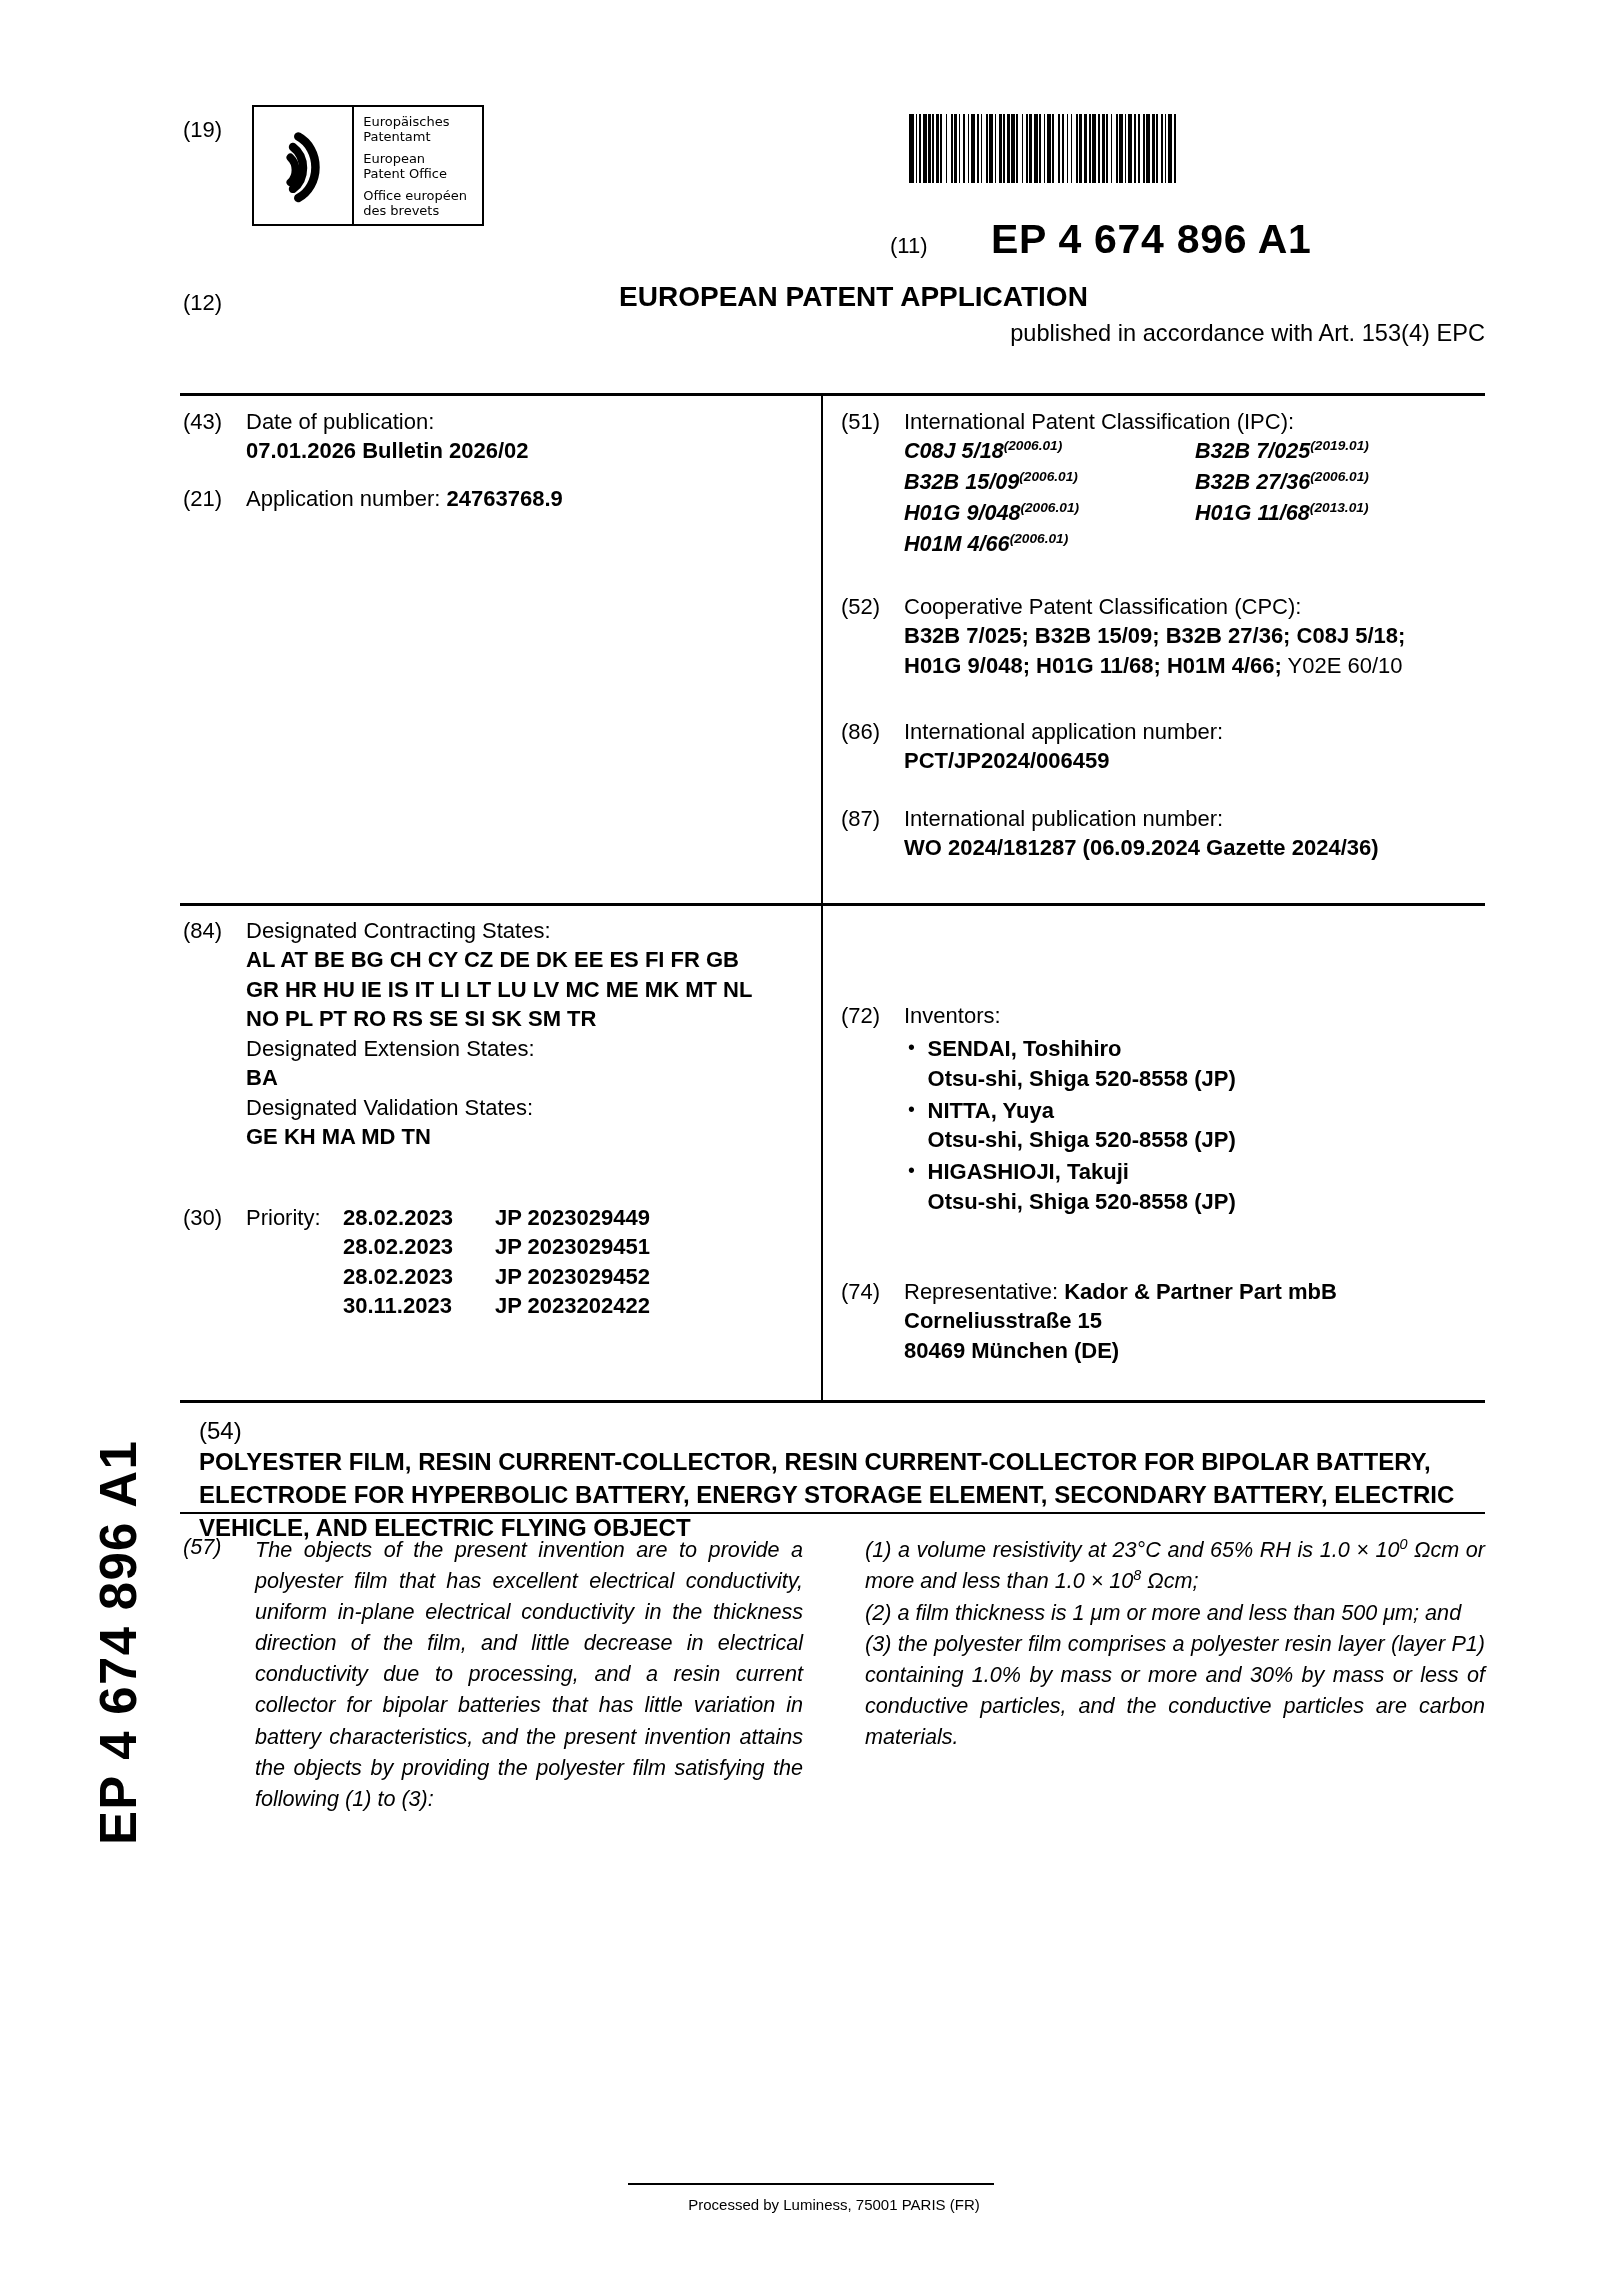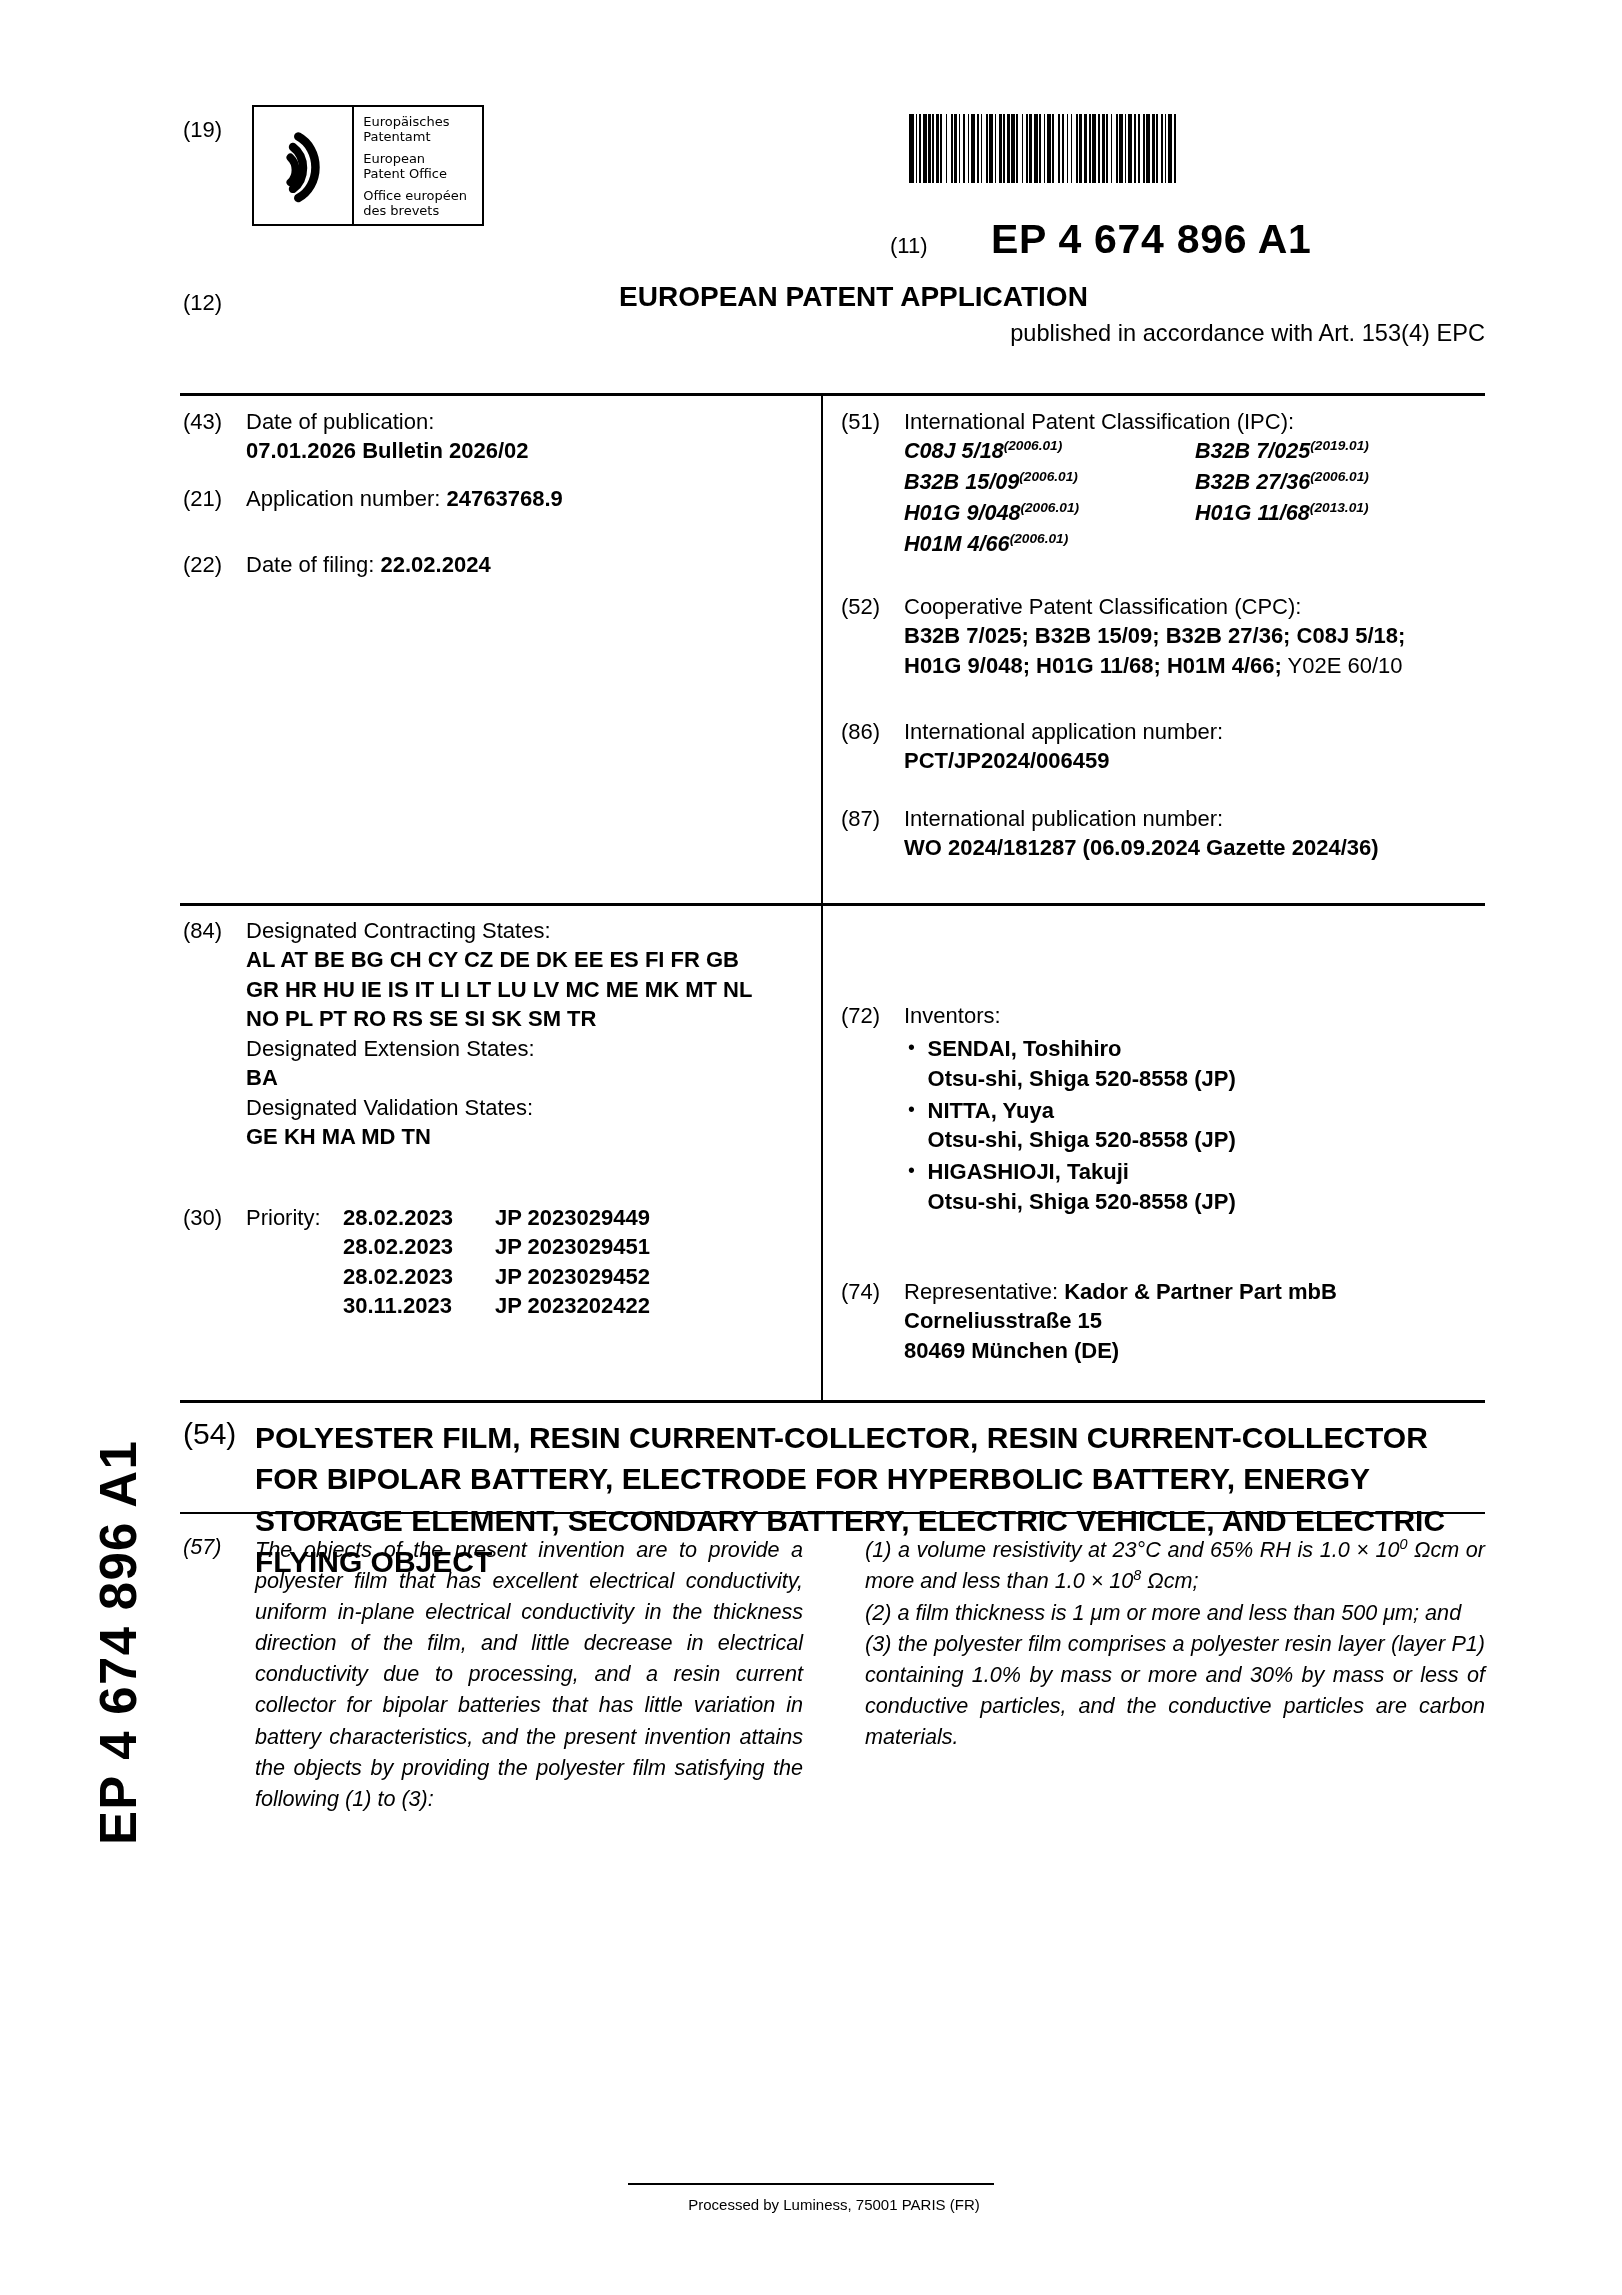--- a/index.html
+++ b/index.html
@@ -196,25 +196,26 @@
     font-size: 19.6px;
   }
   .prio-row { display: flex; }
   .prio-row .pd { width: 152px; font-weight: bold; flex: none;}
   .prio-row .pn { font-weight: bold; }
   .prio-label { width: 97px; flex: none; }
 
   
   .inv-title {
     position: absolute;
-    left: 183px;
+    left: 199px;
     top: 1417px;
     width: 1302px;
     display: flex;
-    font-size: 30px;
+    font-size: 24px;
+    flex-direction: column;
   }
   .inv-title .tag { width: 72px; flex: none; }
   .inv-title .body {
     flex: 1;
     font-weight: bold;
     line-height: 1.38;
   }
 
   
   .abstract {
@@ -445,27 +446,20 @@
   </div>
 
   <div class="field" style="left:183px; top:484px; width:615px;">
     <span class="tag">(21)</span>
     <span class="body">
       <span>Application number:</span>
       <span class="b">24763768.9</span>
     </span>
   </div>
 
-  <div class="field" style="left:183px; top:550px; width:615px;">
-    <span class="tag">(22)</span>
-    <span class="body">
-      <span>Date of filing:</span>
-      <span class="b">22.02.2024</span>
-    </span>
-  </div>
 
   <div class="field" style="left:841px; top:407px; width:645px;">
     <span class="tag">(51)</span>
     <span class="body">
       <span>International Patent Classification (IPC):</span>
       <span class="ipc-grid" id="ipc-grid">
           <span class="ipc-cell"><span>C08J 5/18</span><sup>(2006.01)</sup></span>
           <span class="ipc-cell"><span>B32B 7/025</span><sup>(2019.01)</sup></span>
           <span class="ipc-cell"><span>B32B 15/09</span><sup>(2006.01)</sup></span>
           <span class="ipc-cell"><span>B32B 27/36</span><sup>(2006.01)</sup></span>

